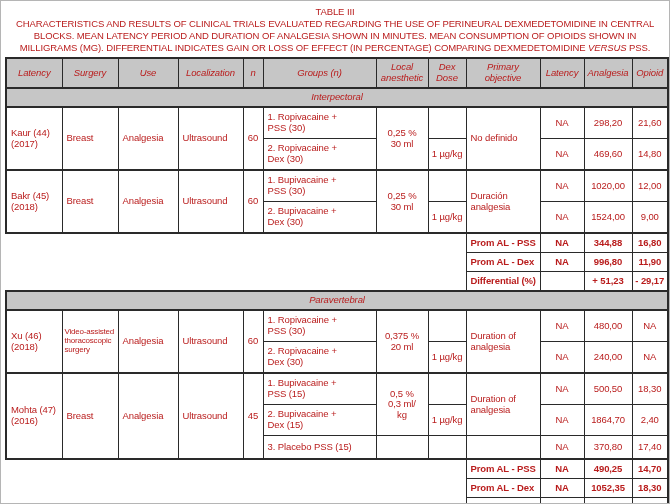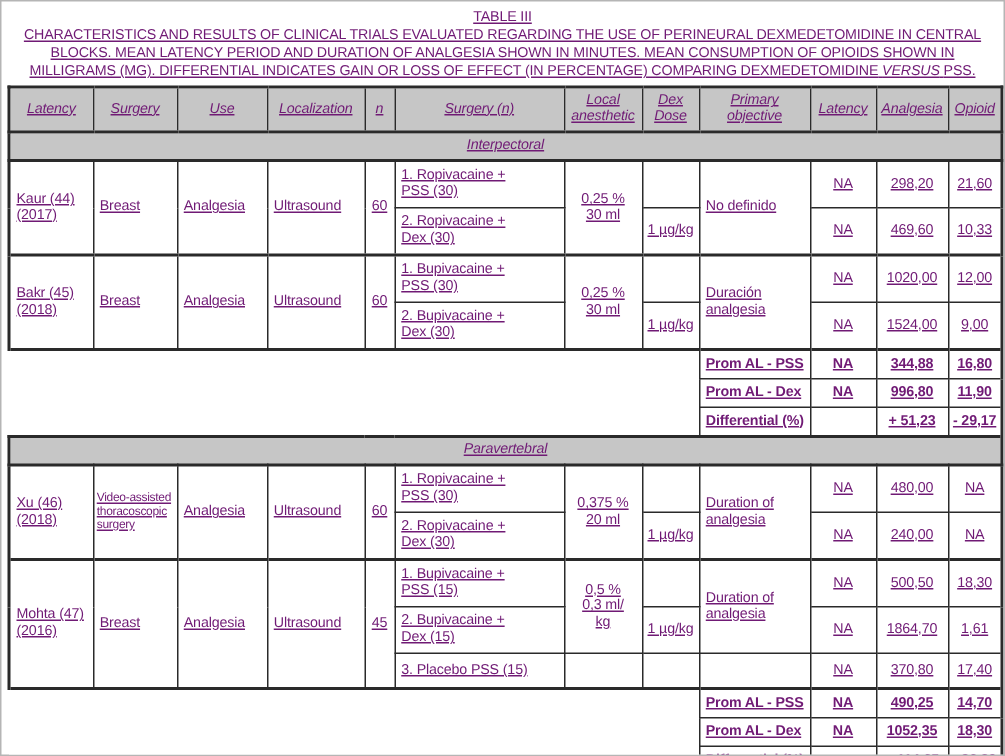--- a/index.html
+++ b/index.html
@@ -3,23 +3,22 @@
 <meta charset="utf-8">
 <style>
   html,body{margin:0;padding:0;background:#fff;}
   #page{
     position:relative;
     width:670px;height:504px;
     box-sizing:border-box;
     background:#fff;
     border:1px solid #b5b5b5;
     font-family:"Liberation Sans","DejaVu Sans",sans-serif;
-    color:#701a75;
+    color:#b91c1c;
     overflow:hidden;
-    text-decoration:underline;
   }
   
   #title-block{
     padding-top:5px;
     text-align:center;
     font-size:9.5px;
     line-height:12px;
     letter-spacing:-0.1px;
   }
   #table-label{display:block;}
@@ -94,21 +93,21 @@
         <col style="width:36px">
     </colgroup>
 
     <tbody>
         <tr class="head">
       <td class="col-l">Latency</td>
       <td>Surgery</td>
       <td>Use</td>
       <td>Localization</td>
       <td>n</td>
-      <td>Surgery (n)</td>
+      <td>Groups (n)</td>
       <td>Local
 anesthetic</td>
       <td>Dex
 Dose</td>
       <td>Primary
 objective</td>
       <td>Latency</td>
       <td>Analgesia</td>
       <td>Opioid</td>
     </tr>
@@ -133,21 +132,21 @@
       <td>NA</td>
       <td>298,20</td>
       <td>21,60</td>
     </tr>
     <tr class="data">
       <td class="al">2. Ropivacaine +
 Dex (30)</td>
       <td>1 µg/kg</td>
       <td>NA</td>
       <td>469,60</td>
-      <td>10,33</td>
+      <td>14,80</td>
     </tr>
 
     <tr class="data block-start">
       <td class="al col-l" rowspan="2">Bakr (45)
 (2018)</td>
       <td class="al" rowspan="2">Breast</td>
       <td class="al" rowspan="2">Analgesia</td>
       <td class="al" rowspan="2">Ultrasound</td>
       <td rowspan="2">60</td>
       <td class="al">1. Bupivacaine +
@@ -241,21 +240,21 @@
       <td>NA</td>
       <td>500,50</td>
       <td>18,30</td>
     </tr>
     <tr class="data">
       <td class="al">2. Bupivacaine +
 Dex (15)</td>
       <td>1 µg/kg</td>
       <td>NA</td>
       <td>1864,70</td>
-      <td>1,61</td>
+      <td>2,40</td>
     </tr>
     <tr class="data short">
       <td class="al">3. Placebo PSS (15)</td>
       <td></td>
       <td></td>
       <td></td>
       <td>NA</td>
       <td>370,80</td>
       <td>17,40</td>
     </tr>

